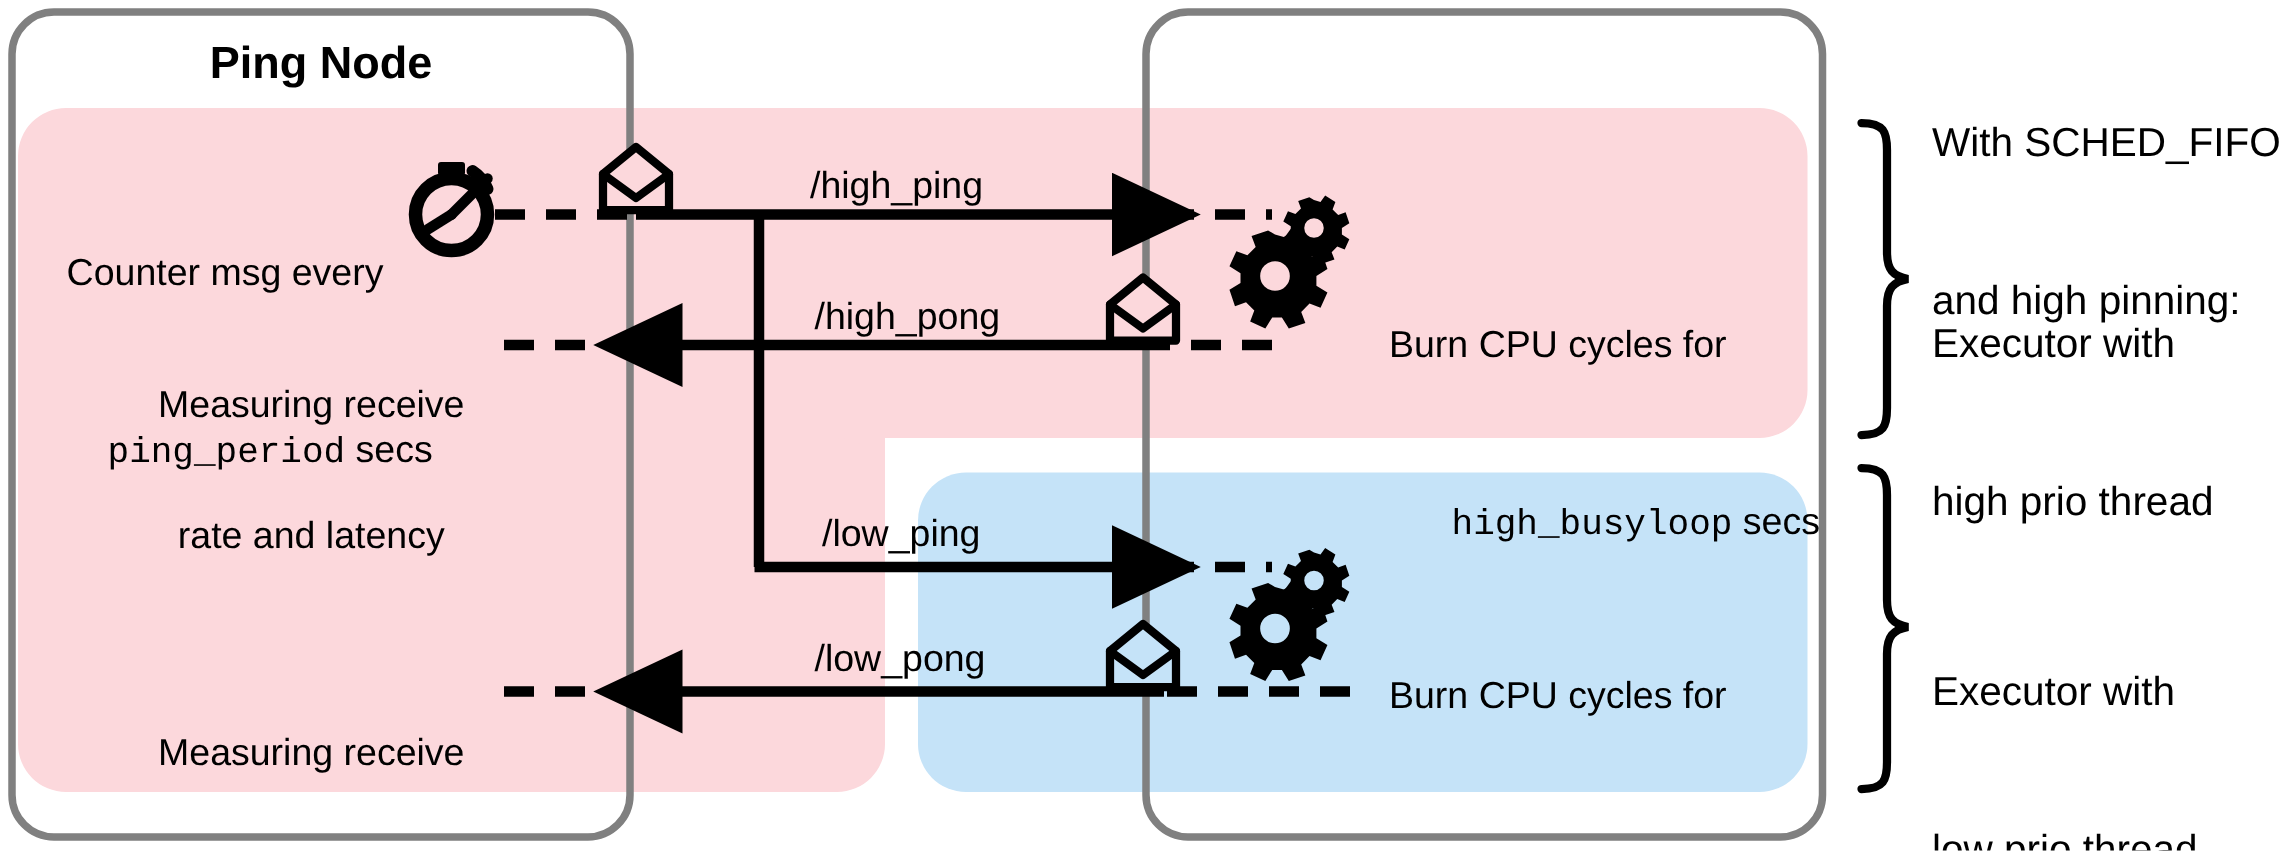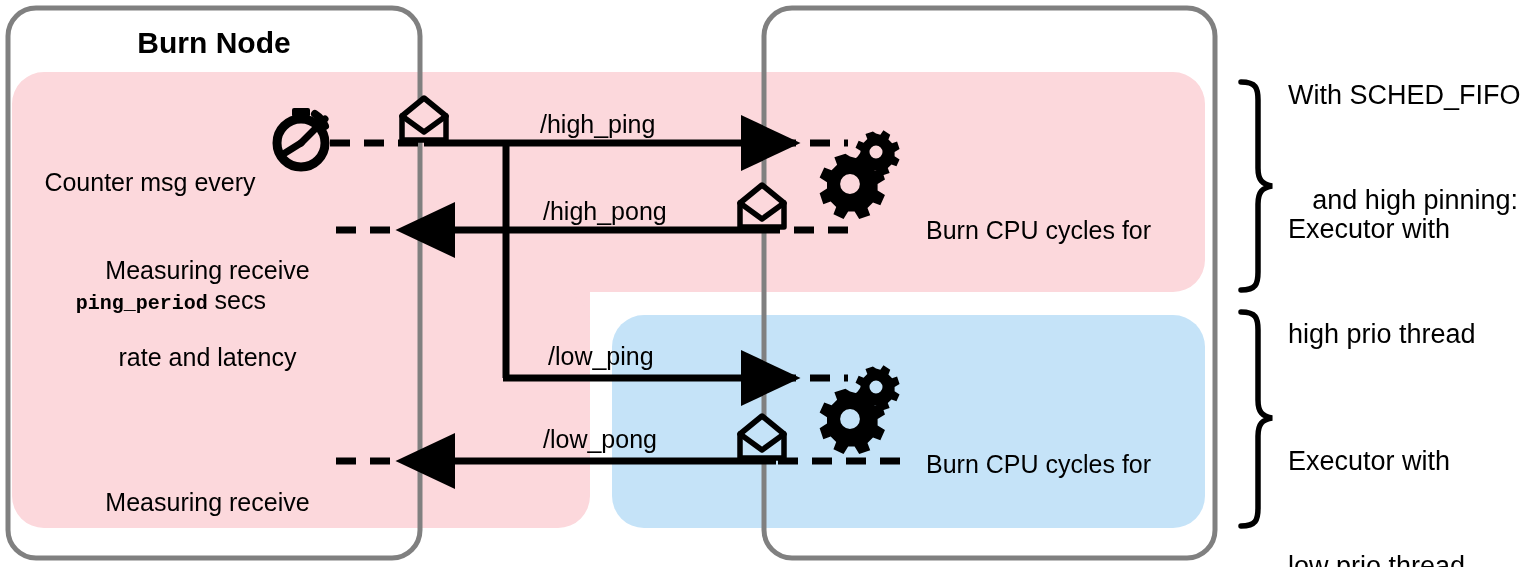--- a/index.html
+++ b/index.html
@@ -5,21 +5,21 @@
   html,body{margin:0;padding:0;background:#fff;}
   body{width:1522px;height:567px;position:relative;overflow:hidden;
        font-family:"Liberation Sans","DejaVu Sans",sans-serif;color:#000;}
   .stage{position:absolute;inset:0;width:1522px;height:567px;}
   svg.layer{position:absolute;left:0;top:0;width:1522px;height:567px;overflow:visible;}
 
   
   .txt{position:absolute;white-space:pre;line-height:1.16;}
   .node-title{font-size:30px;font-weight:bold;text-align:center;}
   .body-txt{font-size:25px;}
-  .mono{font-family:"Liberation Mono","DejaVu Sans Mono",monospace;font-weight:bold;font-size:20px;}
+  .mono{font-family:"Liberation Mono","DejaVu Sans Mono",monospace;font-weight:normal;font-size:24px;}
   .topic{font-size:25px;}
   .side-txt{font-size:27px;line-height:1.30;}
   .ctr{text-align:center;}
 </style>
 </head>
 <body>
 
 <div class="stage">
 
   <svg class="layer" viewBox="0 0 1522 567" xmlns="http://www.w3.org/2000/svg">
@@ -138,21 +138,21 @@
       </g>
     </g>
 
     <path d="M 1241,82 C 1256,82 1258,88 1258,100 L 1258,168 C 1258,180 1262,184 1272,186
              C 1262,188 1258,192 1258,204 L 1258,272 C 1258,284 1256,290 1241,290" fill="none" stroke="#000" stroke-width="5.5" stroke-linecap="round"></path>
 
     <path d="M 1241,312 C 1256,312 1258,318 1258,330 L 1258,400 C 1258,412 1262,416 1272,418
              C 1262,420 1258,424 1258,436 L 1258,508 C 1258,520 1256,526 1241,526" fill="none" stroke="#000" stroke-width="5.5" stroke-linecap="round"></path>
   </svg>
 
-  <div class="txt node-title" style="left:8px;top:26px;width:412px;">Burn Node</div>
+  <div class="txt node-title" style="left:8px;top:26px;width:412px;">Ping Node</div>
 
 
   <div class="txt body-txt ctr" style="left:30px;top:110px;width:240px;">
     <div>Counter msg every</div>
     <div style="margin-top:2px;">
       <span class="mono">ping_period</span><span> secs</span>
     </div>
   </div>
 
   <div class="txt body-txt ctr" style="left:90px;top:198px;width:235px;">
@@ -165,30 +165,33 @@
     
   </div>
 
   <div class="txt topic" style="left:540px;top:110px;">/high_ping</div>
   <div class="txt topic" style="left:543px;top:197px;">/high_pong</div>
   <div class="txt topic" style="left:548px;top:342px;">/low_ping</div>
   <div class="txt topic" style="left:543px;top:425px;">/low_pong</div>
 
   <div class="txt body-txt" style="left:926px;top:158px;width:280px;">
     <div>Burn CPU cycles for</div>
+    <div style="margin-top:2px;">
+      <span class="mono">high_busyloop</span><span> secs</span>
+    </div>
   </div>
 
   <div class="txt body-txt" style="left:926px;top:392px;width:280px;">
     <div>Burn CPU cycles for</div>
     <div style="margin-top:2px;">
       
     </div>
   </div>
 
-  <div class="txt side-txt" style="left:1288px;top:8px;width:230px;text-align:right;">
+  <div class="txt side-txt" style="left:1288px;top:8px;width:230px;">
     <div>With SCHED_FIFO</div>
     <div>and high pinning:</div>
   </div>
 
   <div class="txt side-txt" style="left:1288px;top:142px;width:230px;">
     <div>Executor with</div>
     <div>high prio thread</div>
   </div>
 
   <div class="txt side-txt" style="left:1288px;top:374px;width:230px;">

